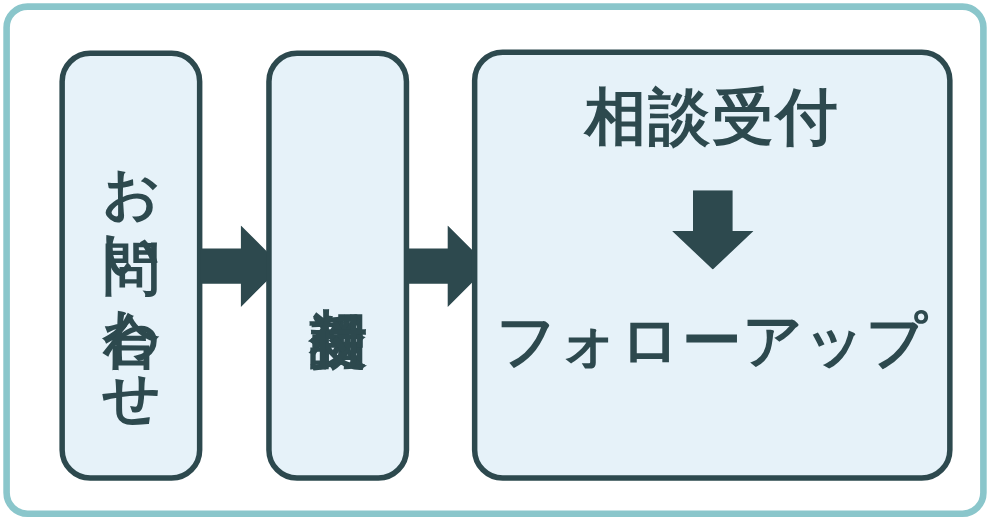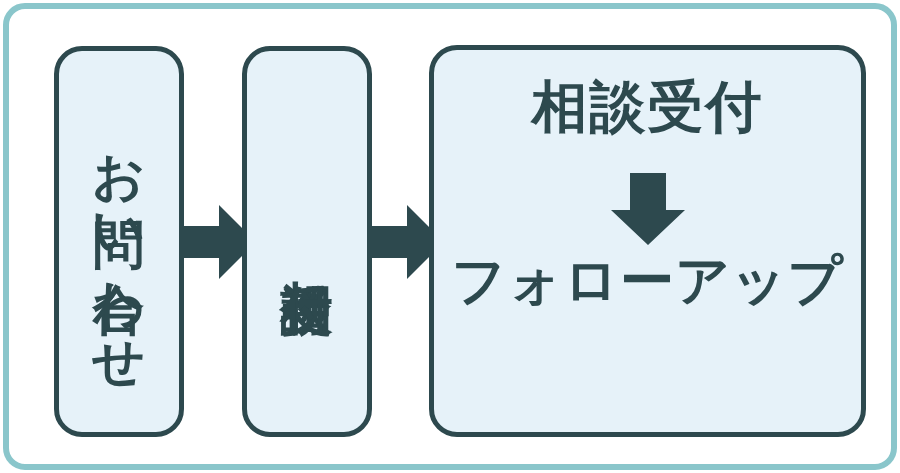--- a/index.html
+++ b/index.html
@@ -82,20 +82,21 @@
     text-align: center;
     letter-spacing: 2px;
   }
   .varrow {
     margin-top: 36px;
     width: 74px;
     height: 72px;
     display: block;
   }
   .followup {
+    margin-top: 29px;
     font-size: 54px;
     font-weight: bold;
     color: var(--dark-teal, #2D494E);
     text-align: center;
     letter-spacing: 1px;
   }
 </style>
 </head>
 <body>
 

